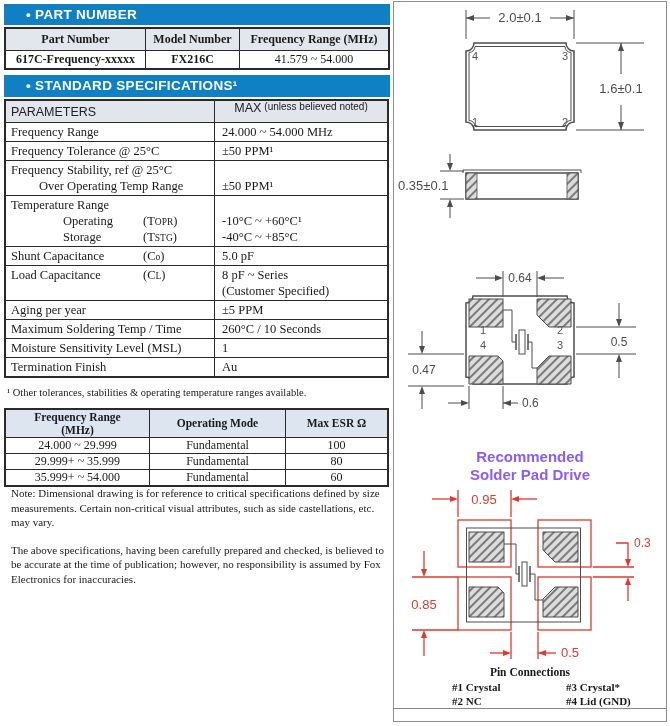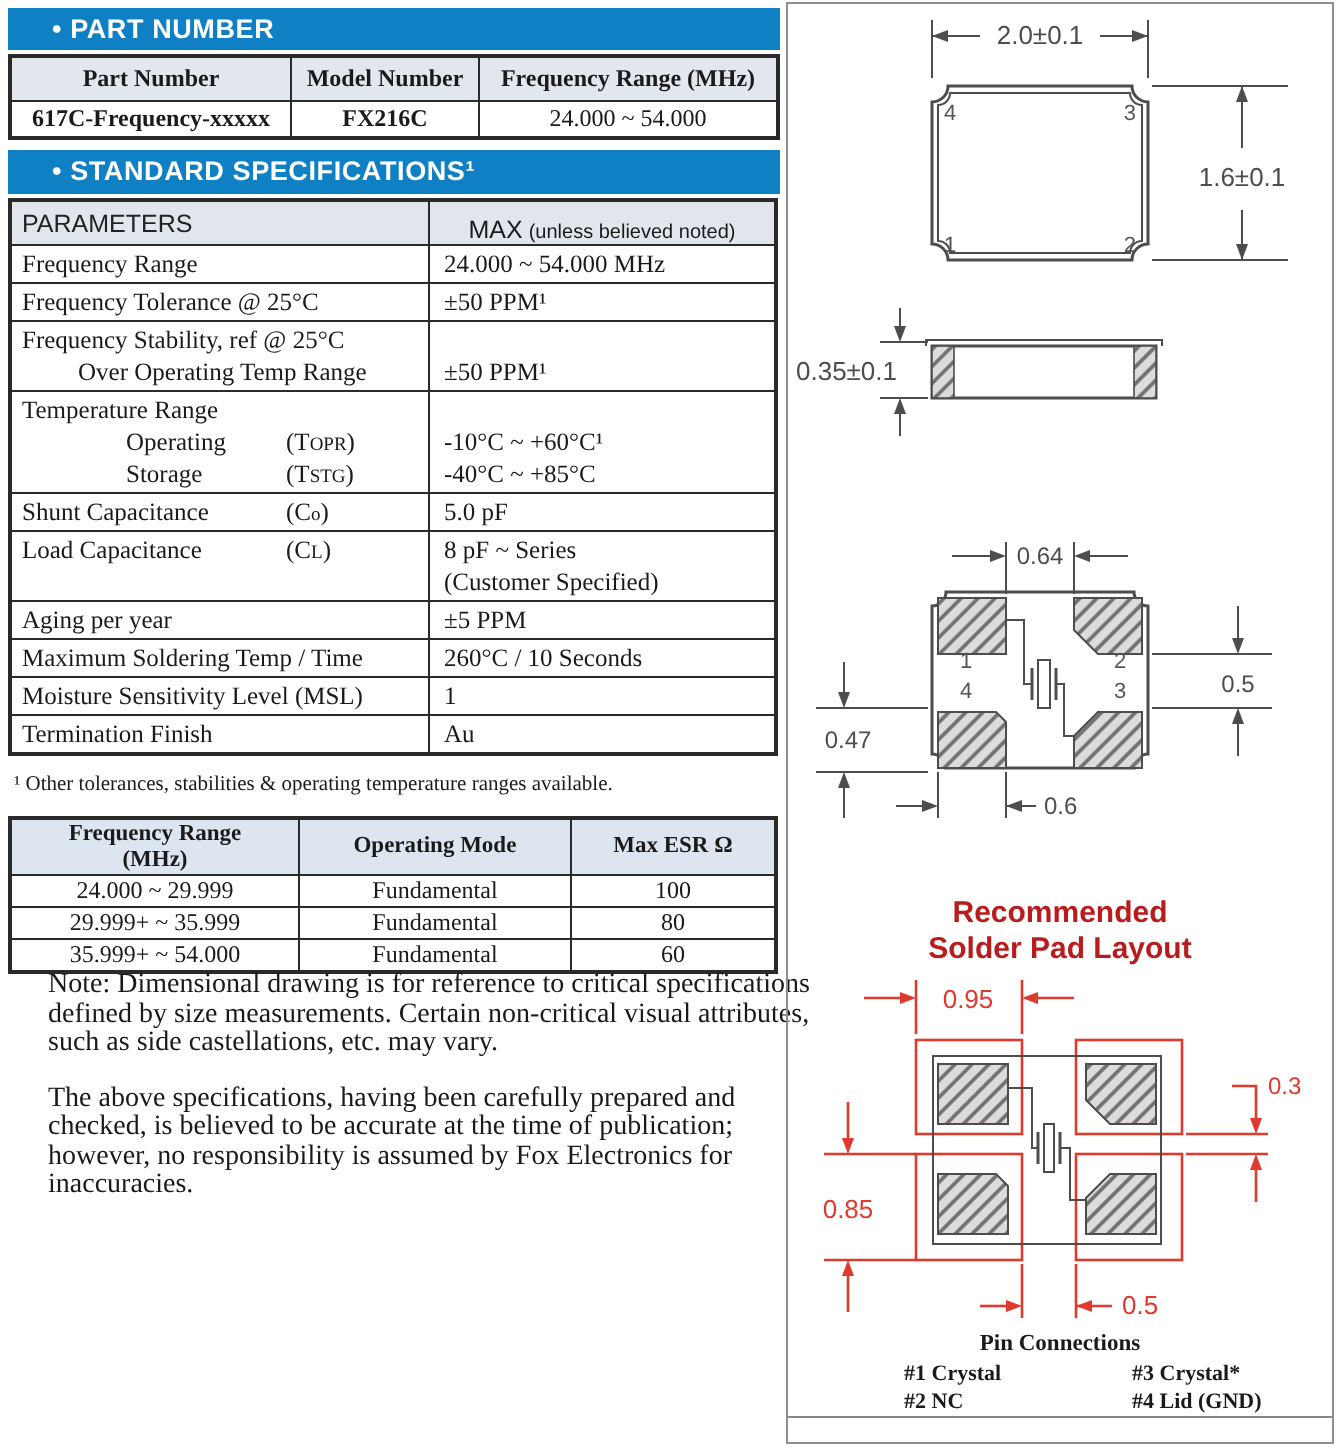--- a/index.html
+++ b/index.html
@@ -18,61 +18,61 @@
 
   #part-table{left:4px;top:27px;width:386px;}
   #part-table th{height:21px;background:#e2e7ee;font-size:12px;}
   #part-table td{height:17px;font-size:12px;}
   .cell-bold{font-weight:bold;}
 
   #spec-table{position:absolute;left:4px;top:99px;width:385px;box-sizing:border-box;
               border:2px solid #2a2a2a;font-size:12.5px;background:#fff;}
   .spec-head{display:grid;grid-template-columns:208px 1fr;background:#e1e6ed;height:21px;align-items:center;}
   .spec-head .ph{font-family:"Liberation Sans",sans-serif;padding-left:5px;font-size:12.5px;color:#222;}
-  .spec-head .vh{border-left:1.5px solid #2a2a2a;height:100%;display:flex;align-items:flex-end;
+  .spec-head .vh{border-left:1.5px solid #2a2a2a;height:100%;display:flex;align-items:flex-start;
                  justify-content:center;gap:3px;font-family:"Liberation Sans",sans-serif;}
   .vh .max{font-size:12.5px;}
   .vh .maxnote{font-size:10px;}
   .spec-row{display:grid;grid-template-columns:208px 1fr;border-top:1px solid #2a2a2a;}
   .spec-param{padding:1px 2px 1px 5px;position:relative;}
   .spec-value{border-left:1.5px solid #2a2a2a;padding:1px 2px 1px 7px;}
   .pline{line-height:16px;position:relative;white-space:nowrap;}
   .pline.indent-1{padding-left:28px;}
   .pline.indent-2{padding-left:52px;}
   .sym{position:absolute;left:132px;top:0;}
   .sym-small{font-size:9.5px;}
   .vline{line-height:16px;white-space:nowrap;}
 
   #spec-footnote{position:absolute;left:7px;top:387px;font-size:10.5px;}
 
   #esr-table{left:4px;top:408px;width:385px;}
   #esr-table th{background:#dde5f0;font-weight:bold;font-size:11.5px;height:27px;line-height:13px;}
   #esr-table td{font-size:12px;height:15px;}
 
-  #notes{position:absolute;left:24px;top:486px;width:383px;font-size:14px;line-height:14.5px;}
+  #notes{position:absolute;left:11px;top:486px;width:383px;font-size:11px;line-height:14.5px;}
   #notes p{margin:0 0 13px 0;}
 
   
   .right-panel{position:absolute;left:393px;top:1px;width:274px;height:721px;
                border:1px solid #8f8f8f;box-sizing:border-box;}
   .right-panel svg{position:absolute;left:0;}
   svg text{font-family:"Liberation Sans",sans-serif;fill:#4d4d4d;}
   .dimtxt{font-size:13px;}
   .dimtxt-s{font-size:12px;}
   .redtxt{fill:#e0392e;}
   .pinnum{font-size:11px;fill:#555;}
   .dline{stroke:#4d4d4d;stroke-width:1;fill:none;}
   .dline-bold{stroke:#4d4d4d;stroke-width:1.5;fill:none;}
   .arr{fill:#4d4d4d;stroke:none;}
   .rline{stroke:#e0392e;stroke-width:1.3;fill:none;}
   .rarr{fill:#e0392e;stroke:none;}
 
   .sp-title{position:absolute;top:446px;left:0;width:100%;text-align:center;
             font-family:"Liberation Sans",sans-serif;font-weight:bold;font-size:15px;
-            line-height:18px;color:#b91c1c;}
+            line-height:18px;color:#8b5cf6;}
   .pinconn{position:absolute;top:664px;left:0;width:100%;font-weight:bold;font-size:11px;}
   .pinconn-title{text-align:center;font-size:11.5px;margin-bottom:2px;}
   .pc-cols{position:relative;height:28px;}
   .pc-left{position:absolute;left:58px;line-height:14px;}
   .pc-right{position:absolute;left:172px;line-height:14px;}
   .pc-note{position:absolute;top:42px;left:0;width:100%;border-top:1px solid #888;
            text-align:center;font-size:10.5px;padding-top:19px;}
 </style>
 </head>
 <body>
@@ -88,21 +88,21 @@
         <tr id="part-head-row">
           <th>Part Number</th>
           <th>Model Number</th>
           <th>Frequency Range (MHz)</th>
         </tr>
       </thead>
     <tbody>
         <tr id="part-body-row">
           <td class="cell-bold">617C-Frequency-xxxxx</td>
           <td class="cell-bold">FX216C</td>
-          <td>24.000 ~ 54.000</td>
+          <td>41.579 ~ 54.000</td>
         </tr>
       </tbody>
   </table>
 
   <div class="banner" id="banner-specs">
     <span>• STANDARD SPECIFICATIONS¹</span>
   </div>
 
   <div id="spec-table">
     <div class="spec-head">
@@ -332,21 +332,21 @@
       <line class="dline" x1="109" y1="129" x2="109" y2="152"></line>
       <line class="dline" x1="54" y1="146" x2="67" y2="146"></line>
       <polygon class="arr" points="75,146 67,143 67,149"></polygon>
       <line class="dline" x1="109" y1="146" x2="124" y2="146"></line>
       <polygon class="arr" points="109,146 117,143 117,149"></polygon>
       <text class="dimtxt-s" x="128" y="150">0.6</text>
     </svg>
 
     <div class="sp-title">
       <div>Recommended</div>
-      <div>Solder Pad Layout</div>
+      <div>Solder Pad Drive</div>
     </div>
 
     <svg id="solder" width="272" height="220" style="top:485px">
       <rect class="rline" x="64" y="33" width="53" height="47"></rect>
       <rect class="rline" x="144" y="33" width="53" height="47"></rect>
       <rect class="rline" x="64" y="90" width="53" height="53"></rect>
       <rect class="rline" x="144" y="90" width="53" height="53"></rect>
       <rect class="dline" x="72.5" y="41" width="114" height="94" fill="none"></rect>
       <rect x="75" y="45" width="35" height="30" fill="url(#hatch)" stroke="#4d4d4d"></rect>
       <polygon points="149,45 184,45 184,75 161,75 149,63" fill="url(#hatch)" stroke="#4d4d4d"></polygon>

